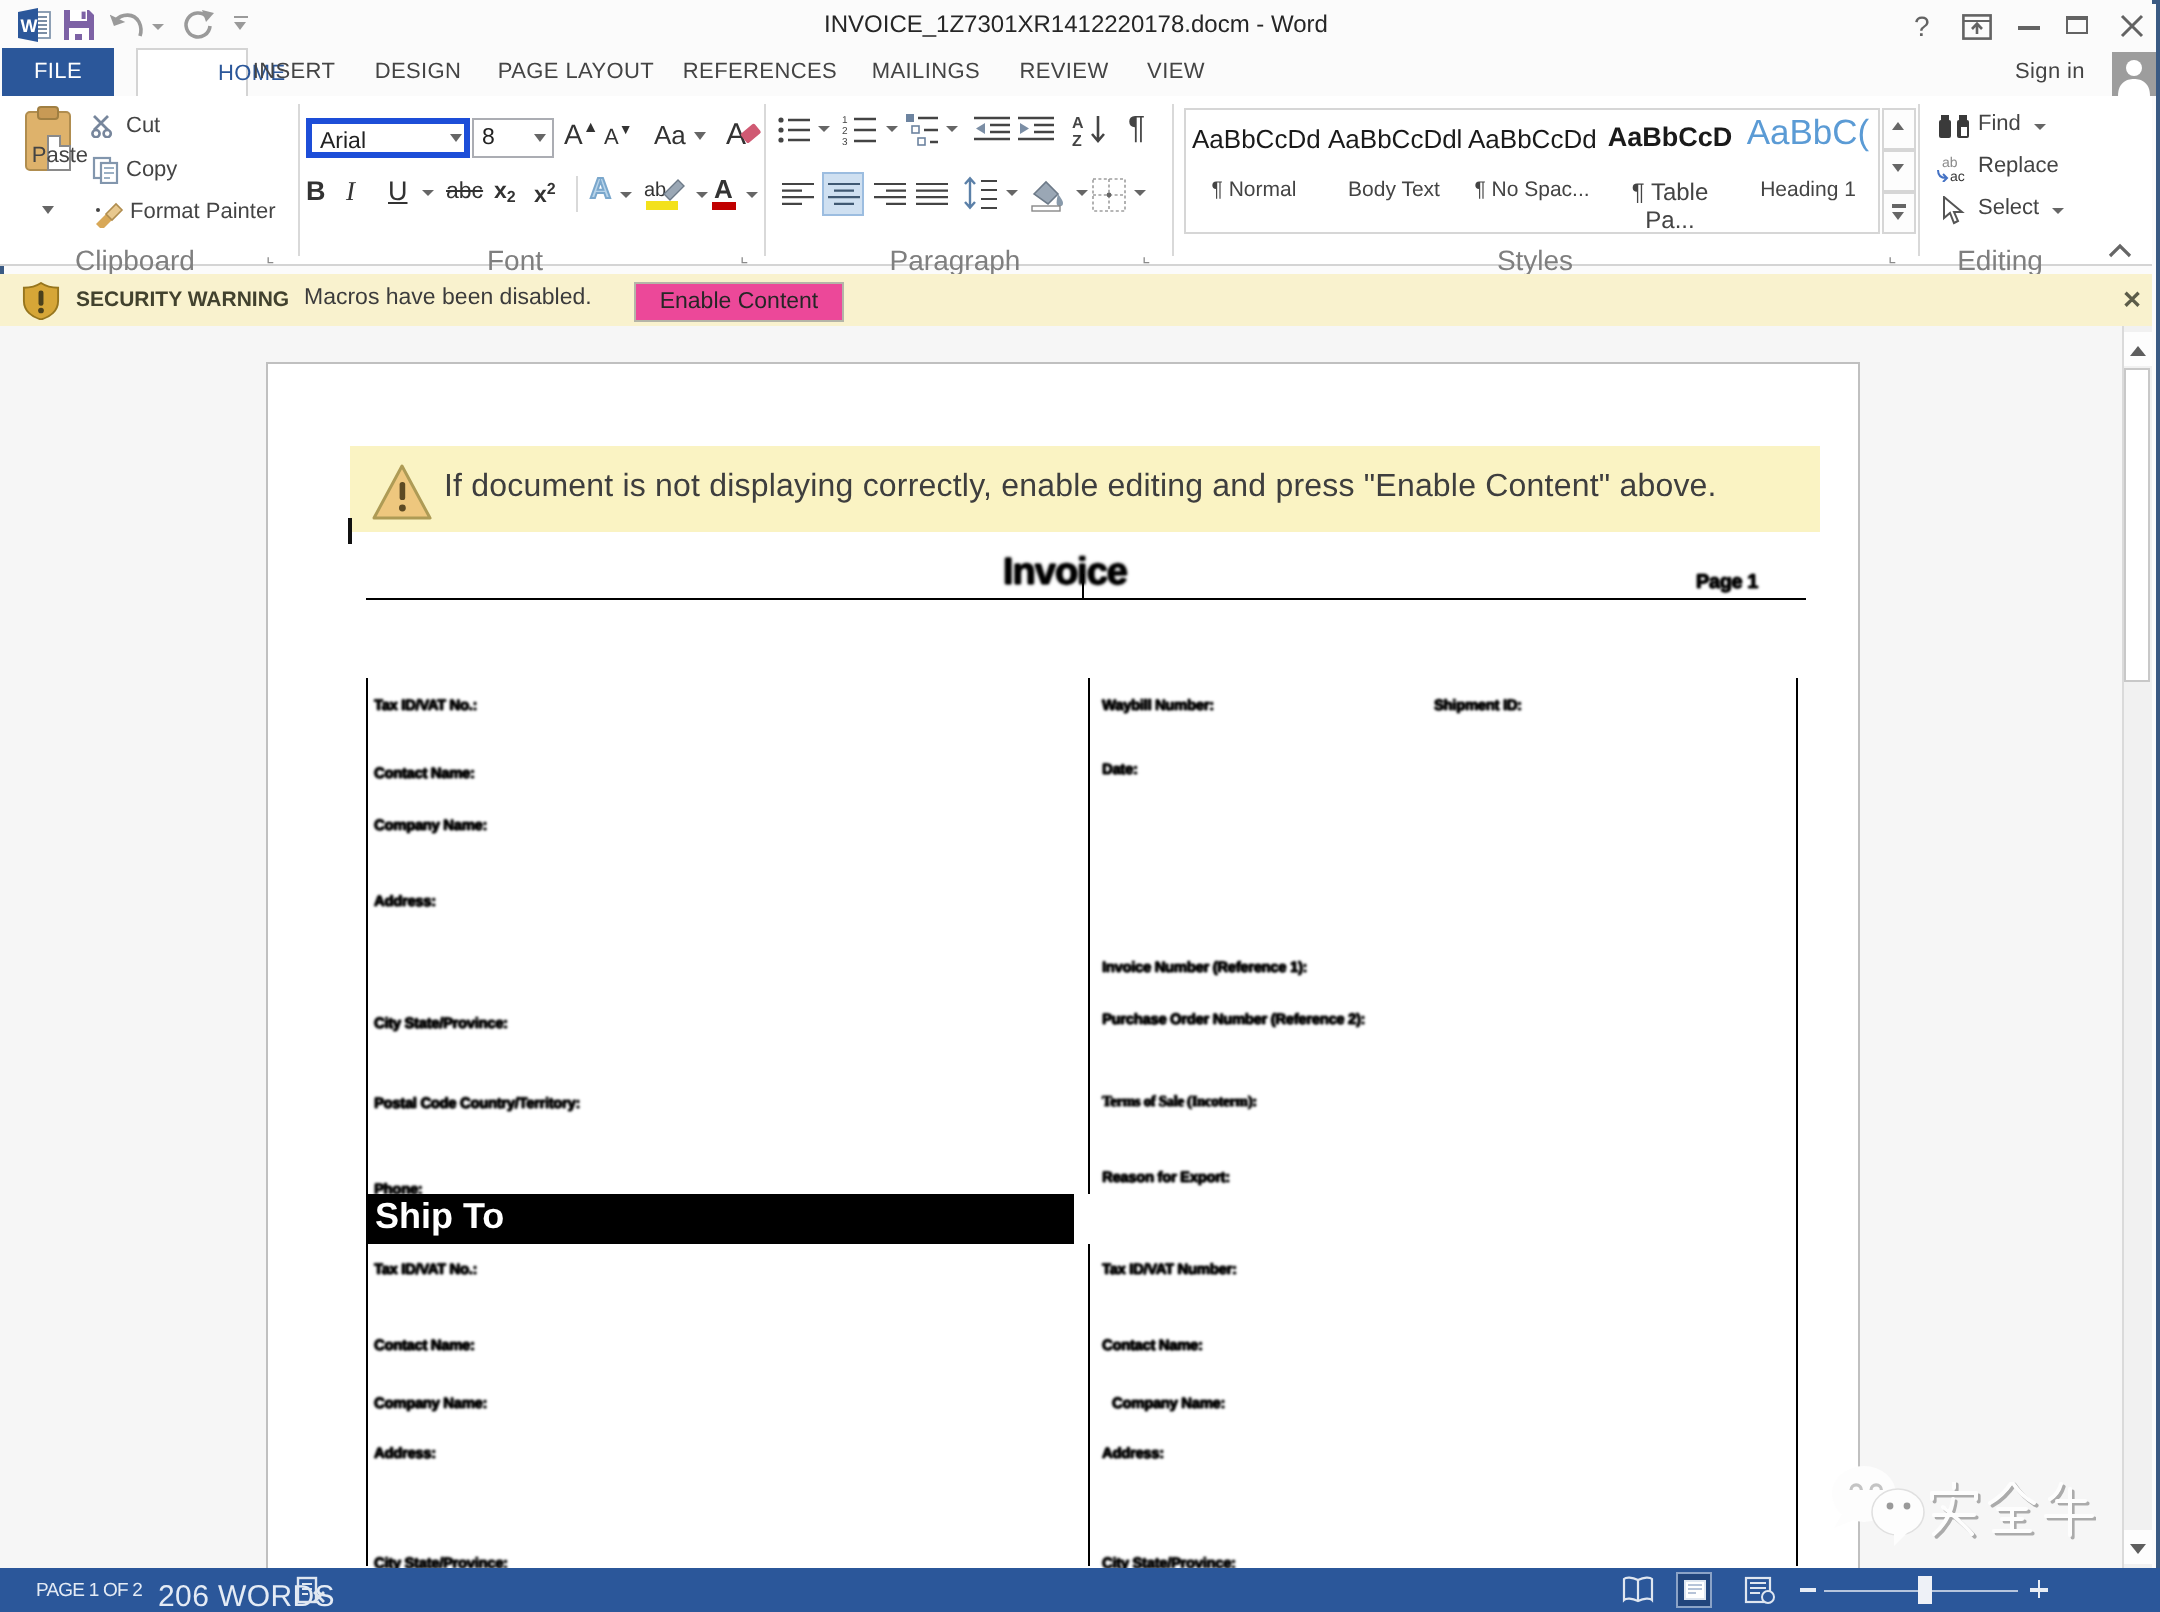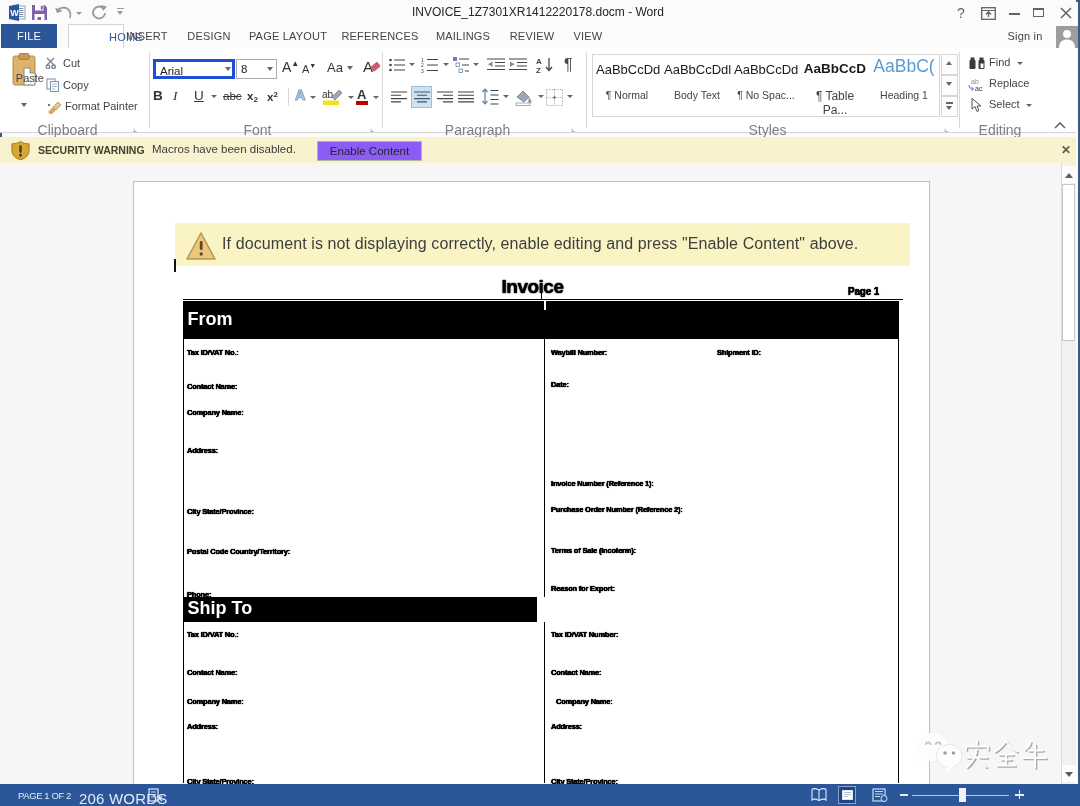--- a/index.html
+++ b/index.html
@@ -300,21 +300,21 @@
 </div>
 
 <div id="secbar">
   <svg class="abs" style="left:11px; top:4px;" width="19" height="19" viewBox="0 0 20 20">
     <path d="M10 0.5 C13 2.5 16 3 19 3 L19 10 C19 15 15 18.5 10 19.7 C5 18.5 1 15 1 10 L1 3 C4 3 7 2.5 10 0.5 Z" fill="#d6a637" stroke="#97761e" stroke-width="1"></path>
     <rect x="8.7" y="4.5" width="2.6" height="8" rx="1.2" fill="#4a401c"></rect>
     <circle cx="10" cy="15" r="1.5" fill="#4a401c"></circle>
   </svg>
   <div class="abs" style="left:38px; top:6.5px; font-size:10.5px; font-weight:bold; color:#42422e;">SECURITY WARNING</div>
   <div class="abs" style="left:152px; top:6px; font-size:11.5px; color:#3c3c3c;">Macros have been disabled.</div>
-  <div class="abs" style="left:317px; top:4px; width:105px; height:20px; background:#8b5cf6; border:1px solid #b5b5a8; font-size:11.5px; color:#262626; text-align:center; line-height:18px;">Enable Content</div>
+  <div class="abs" style="left:317px; top:4px; width:105px; height:20px; background:#ec4899; border:1px solid #b5b5a8; font-size:11.5px; color:#262626; text-align:center; line-height:18px;">Enable Content</div>
   <div class="abs" style="left:1061px; top:6px; font-size:12px; color:#5c5c49; font-weight:bold;">✕</div>
 </div>
 
 <div id="docarea">
   <div id="page"></div>
 
   <div class="abs" style="left:175px; top:60px; width:735px; height:43px; background:#faf3c3;"></div>
   <svg class="abs" style="left:185px; top:68px;" width="32" height="31" viewBox="0 0 32 31">
     <path d="M16 2 L30 28 L2 28 Z" fill="#eec77e" stroke="#ae9b55" stroke-width="1.5" stroke-linejoin="round"></path>
     <rect x="14.8" y="10" width="2.8" height="9" rx="1.3" fill="#5d4a23"></rect>
@@ -322,43 +322,40 @@
   </svg>
   <div class="abs" style="left:222px; top:72px; font-size:16px; color:#3e3e3e; letter-spacing:0.1px;">If document is not displaying correctly, enable editing and press "Enable Content" above.</div>
   <div class="abs" style="left:174px; top:96px; width:1.5px; height:13px; background:#111;"></div>
 
   <div class="abs" style="left:460px; top:113px; width:145px; text-align:center; font-size:19px; font-weight:bold; color:#000; letter-spacing:-0.5px; text-shadow:0 0 1px #000,0 0 1.5px #000; filter:blur(0.6px);">Invoice</div>
   <div class="abs lbl" style="left:848px; top:123px; font-size:10px;">Page 1</div>
 
   <div class="abs" style="left:183px; top:135.5px; width:720px; height:1.8px; background:#000;"></div>
   <div class="abs" style="left:540.5px; top:124px; width:1.5px; height:12px; background:#000;"></div>
 
-  <div class="bar" style="left:183px; top:138px; width:716px; height:38px; font-size:18px;">
-      <span style="position:absolute; left:4.5px; top:8px;">From</span>
-    </div>
   <div class="abs" style="left:544px; top:138px; width:1.5px; height:9px; background:#fff;"></div>
 
   <div class="abs" style="left:183px; top:176px; width:1.3px; height:444px; background:#000;"></div>
   <div class="abs" style="left:898px; top:176px; width:1.2px; height:444px; background:#000;"></div>
   <div class="abs" style="left:543.5px; top:176px; width:1.4px; height:258px; background:#000;"></div>
   <div class="abs" style="left:543.5px; top:459px; width:1.4px; height:161px; background:#000;"></div>
 
   <div class="lbl" style="left:187px; top:185px;">Tax ID/VAT No.:</div>
   <div class="lbl" style="left:187px; top:219px;">Contact Name:</div>
   <div class="lbl" style="left:187px; top:245px;">Company Name:</div>
   <div class="lbl" style="left:187px; top:283px;">Address:</div>
   <div class="lbl" style="left:187px; top:344px;">City State/Province:</div>
   <div class="lbl" style="left:187px; top:384px;">Postal Code Country/Territory:</div>
   <div class="lbl" style="left:187px; top:427px;">Phone:</div>
   <div class="lbl" style="left:551px; top:185px;">Waybill Number:</div>
   <div class="lbl" style="left:717px; top:185px;">Shipment ID:</div>
   <div class="lbl" style="left:551px; top:217px;">Date:</div>
   <div class="lbl" style="left:551px; top:316px;">Invoice Number (Reference 1):</div>
   <div class="lbl" style="left:551px; top:342px;">Purchase Order Number (Reference 2):</div>
-  <div class="lbl" style="left:551px; top:383px;">Terms of Sale (Incoterm):</div>
+  <div class="lbl" style="left:551px; top:383px;font-family:Liberation Serif, serif;">Terms of Sale (Incoterm):</div>
   <div class="lbl" style="left:551px; top:421px;">Reason for Export:</div>
 
   <div class="bar" style="left:183px; top:434px; width:354px; height:25px; font-size:18px;">
       <span style="position:absolute; left:4.5px; top:0.5px;">Ship To</span>
     </div>
 
   <div class="lbl" style="left:187px; top:467px;">Tax ID/VAT No.:</div>
   <div class="lbl" style="left:187px; top:505px;">Contact Name:</div>
   <div class="lbl" style="left:187px; top:534px;">Company Name:</div>
   <div class="lbl" style="left:187px; top:559px;">Address:</div>

